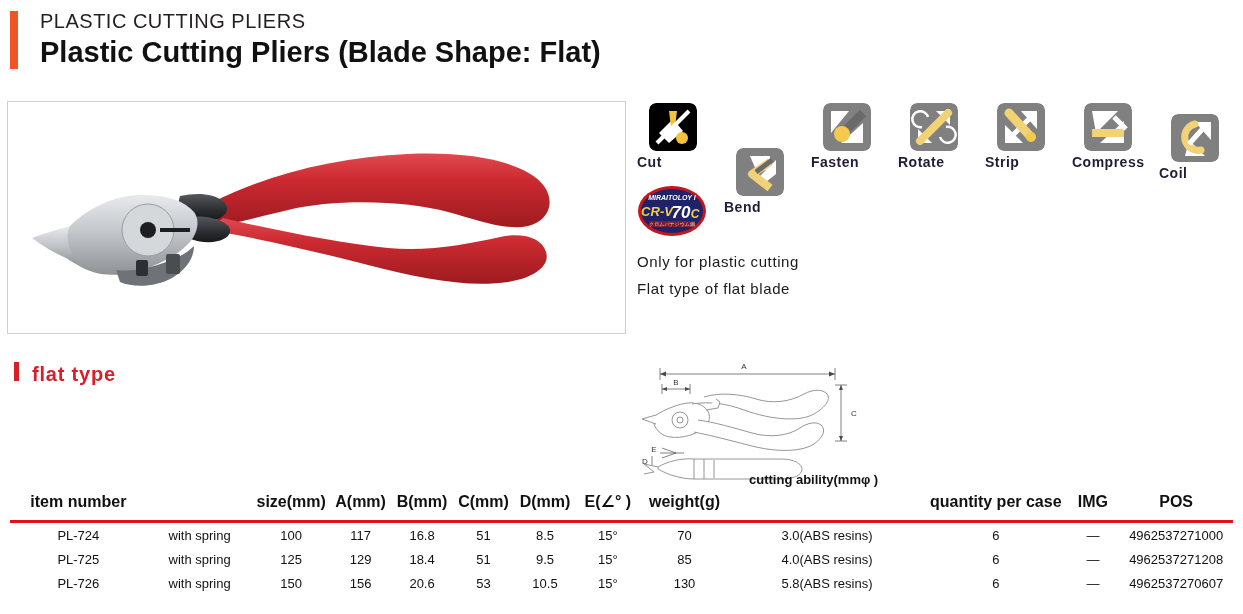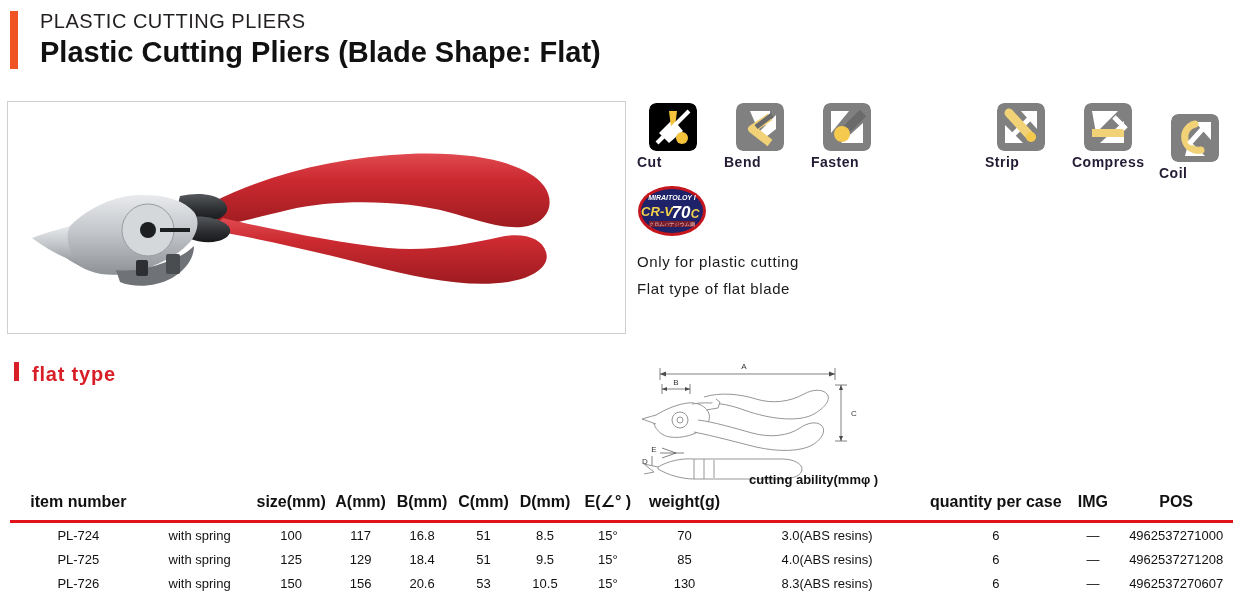--- a/index.html
+++ b/index.html
@@ -164,21 +164,21 @@
       <svg class="icon-tile" viewBox="0 0 48 48">
         <rect width="48" height="48" rx="7" fill="#000000"></rect>
         <path d="M10,30 L24,16 L34,28 L20,40 Z" fill="#ffffff"></path>
         <path d="M20,8 L28,8 L26,24 L22,24 Z" fill="#F5C33B"></path>
         <path d="M8,40 L40,8" stroke="#ffffff" stroke-width="4"></path>
         <circle cx="33" cy="35" r="6" fill="#F5C33B"></circle>
       </svg>
       <div class="icon-label">Cut</div>
     </div>
 
-    <div class="icon-item" style="left:87px;">
+    <div class="icon-item" style="left:87px;margin-top:45px;">
       <svg class="icon-tile" viewBox="0 0 48 48">
         <rect width="48" height="48" rx="7" fill="#808080"></rect>
         <path d="M14,8 L34,8 L34,22 L20,22 Z" fill="#ffffff"></path>
         <path d="M24,28 L40,12 L40,26 L30,34 Z" fill="#ffffff"></path>
         <path d="M34,14 L16,26 L34,40" stroke="#F2D277" stroke-width="8" fill="none" stroke-linejoin="round"></path>
         <path d="M36,12 L20,24" stroke="#6a6a6a" stroke-width="5" fill="none"></path>
       </svg>
       <div class="icon-label">Bend</div>
     </div>
 
@@ -186,20 +186,31 @@
       <svg class="icon-tile" viewBox="0 0 48 48">
         <rect width="48" height="48" rx="7" fill="#808080"></rect>
         <path d="M8,8 L26,8 L8,30 Z" fill="#ffffff"></path>
         <path d="M40,20 L40,40 L18,40 Z" fill="#ffffff"></path>
         <path d="M14,36 L40,10" stroke="#6a6a6a" stroke-width="9" fill="none"></path>
         <circle cx="19" cy="31" r="8" fill="#F5C94E"></circle>
       </svg>
       <div class="icon-label">Fasten</div>
     </div>
 
+    <div class="icon-item" style="left:261px;">
+      <svg class="icon-tile" viewBox="0 0 48 48">
+        <rect width="48" height="48" rx="7" fill="#808080"></rect>
+        <path d="M26,8 L40,8 L40,22 Z" fill="#ffffff"></path>
+        <path d="M8,26 L22,40 L8,40 Z" fill="#ffffff"></path>
+        <path d="M38,10 L10,38" stroke="#F2D277" stroke-width="8" stroke-linecap="round"></path>
+        <path d="M18,14 A8,8 0 1,0 12,24" stroke="#ffffff" stroke-width="2.5" fill="none"></path>
+        <path d="M30,34 A8,8 0 1,0 36,24" stroke="#ffffff" stroke-width="2.5" fill="none"></path>
+      </svg>
+      <div class="icon-label">Rotate</div>
+    </div>
 
     <div class="icon-item" style="left:348px;">
       <svg class="icon-tile" viewBox="0 0 48 48">
         <rect width="48" height="48" rx="7" fill="#808080"></rect>
         <path d="M24,8 L40,8 L40,26 Z" fill="#ffffff"></path>
         <path d="M8,22 L26,40 L8,40 Z" fill="#ffffff"></path>
         <path d="M38,10 L14,34" stroke="#ffffff" stroke-width="5"></path>
         <path d="M12,10 L34,34" stroke="#F2D277" stroke-width="9" stroke-linecap="round"></path>
         <circle cx="34" cy="34" r="5" fill="#F5C94E"></circle>
       </svg>
@@ -364,21 +375,21 @@
           <tr>
             <td>PL-726</td>
             <td>with spring</td>
             <td>150</td>
             <td>156</td>
             <td>20.6</td>
             <td>53</td>
             <td>10.5</td>
             <td>15°</td>
             <td>130</td>
-            <td>8.3(ABS resins)</td>
+            <td>5.8(ABS resins)</td>
             <td>6</td>
             <td>—</td>
             <td>4962537270607</td>
           </tr>
         </tbody>
     </table>
   </div>
 
 </div>
 

